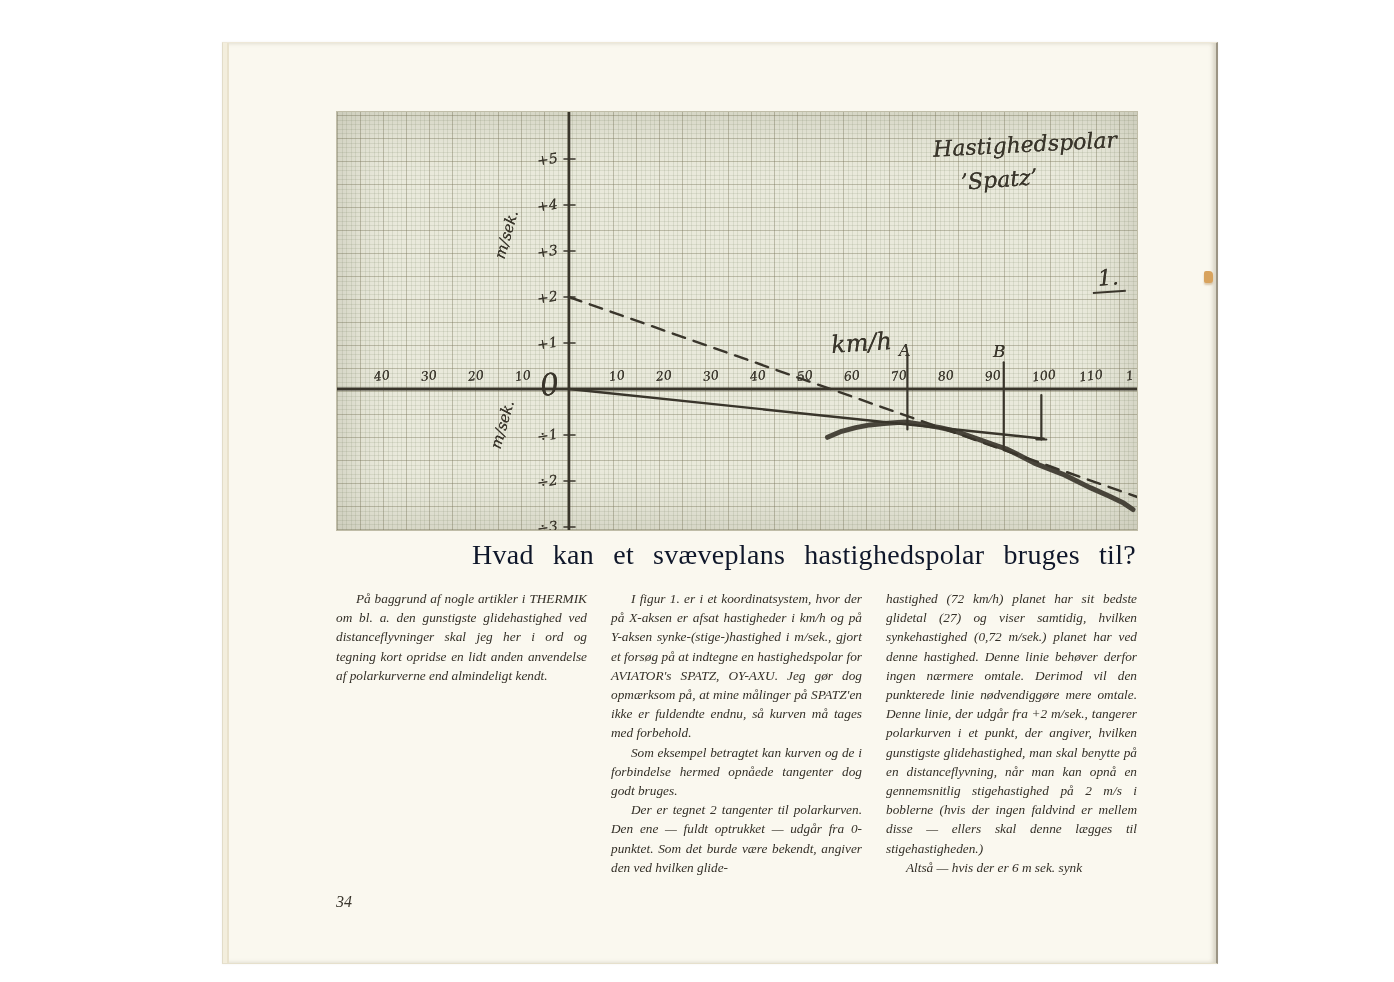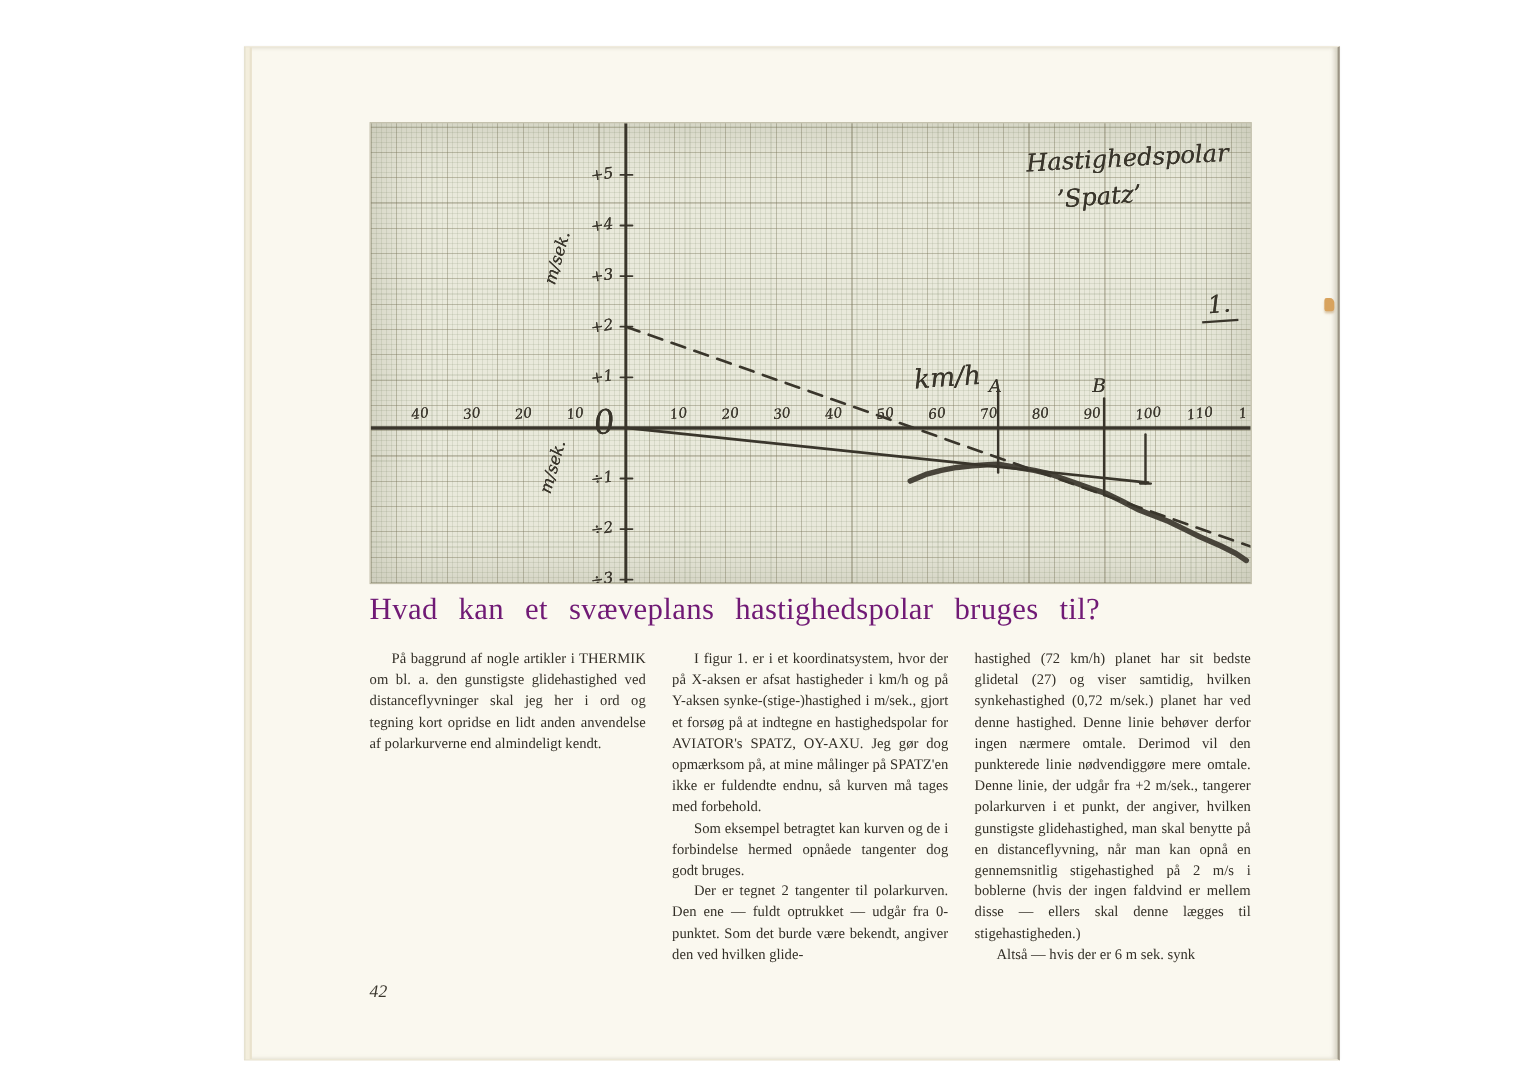--- a/index.html
+++ b/index.html
@@ -54,34 +54,34 @@
   .hw-B{left:656px;top:231px;font-size:17px;}
   .tick{
     position:absolute;color:#3c382e;
     font-family:"DejaVu Serif", serif;font-style:italic;
     font-size:12.5px;line-height:1;transform:rotate(-8deg);
     text-shadow:0 0 .4px #3c382e;
   }
   
   .article-title{
     position:absolute;left:113px;top:496px;width:800px;margin:0;
-    font-size:28px;font-weight:normal;color:#701a75;
-    text-align:left;word-spacing:.42em;letter-spacing:.3px;
+    font-size:28px;font-weight:normal;color:#0f172a;
+    text-align:right;word-spacing:.42em;letter-spacing:.3px;
     font-family:"Liberation Serif", serif;
   }
   .columns{
     position:absolute;left:113px;top:546px;width:800px;
     display:flex;gap:24px;
   }
   .col{
     width:251px;flex:0 0 251px;
     font-size:13.3px;line-height:19.2px;color:#332f27;
     text-align:justify;
   }
-  .col p{margin:0;}
+  .col p{margin:0;font-style:italic;}
   .col p.indent{text-indent:1.5em;}
   .page-number{
     position:absolute;left:113px;top:850px;
     font-size:16px;font-style:italic;color:#3a362d;
   }
 </style>
 </head>
 <body>
 
 <div class="scan-page">
@@ -154,16 +154,16 @@
         <p class="indent">I figur 1. er i et koordinatsystem, hvor der på X-aksen er afsat hastigheder i km/h og på Y-aksen synke-(stige-)hastighed i m/sek., gjort et forsøg på at indtegne en hastighedspolar for AVIATOR's SPATZ, OY-AXU. Jeg gør dog opmærksom på, at mine målinger på SPATZ'en ikke er fuldendte endnu, så kurven må tages med forbehold.</p>
         <p class="indent">Som eksempel betragtet kan kurven og de i forbindelse hermed opnåede tangenter dog godt bruges.</p>
         <p class="indent">Der er tegnet 2 tangenter til polarkurven. Den ene — fuldt optrukket — udgår fra 0-punktet. Som det burde være bekendt, angiver den ved hvilken glide-</p>
       </div>
     <div class="col" id="col-2">
         <p>hastighed (72 km/h) planet har sit bedste glidetal (27) og viser samtidig, hvilken synkehastighed (0,72 m/sek.) planet har ved denne hastighed. Denne linie behøver derfor ingen nærmere omtale. Derimod vil den punkterede linie nødvendiggøre mere omtale. Denne linie, der udgår fra +2 m/sek., tangerer polarkurven i et punkt, der angiver, hvilken gunstigste glidehastighed, man skal benytte på en distanceflyvning, når man kan opnå en gennemsnitlig stigehastighed på 2 m/s i boblerne (hvis der ingen faldvind er mellem disse — ellers skal denne lægges til stigehastigheden.)</p>
         <p class="indent">Altså — hvis der er 6 m sek. synk</p>
       </div>
   </div>
 
-  <div class="page-number">42</div>
+  <div class="page-number">34</div>
 
   <div class="tape-spot"></div>
 </div>
 
 </body></html>

